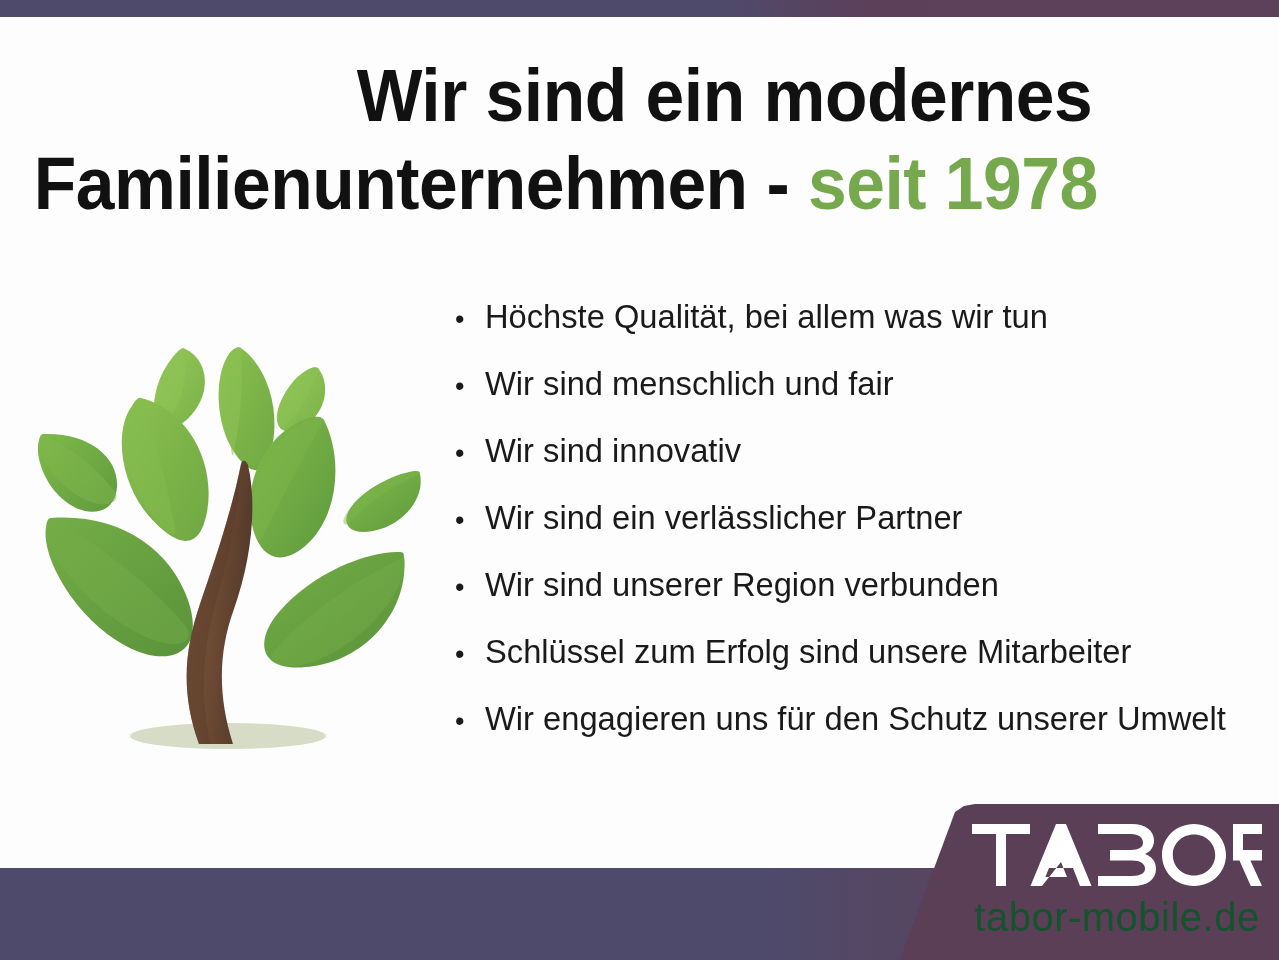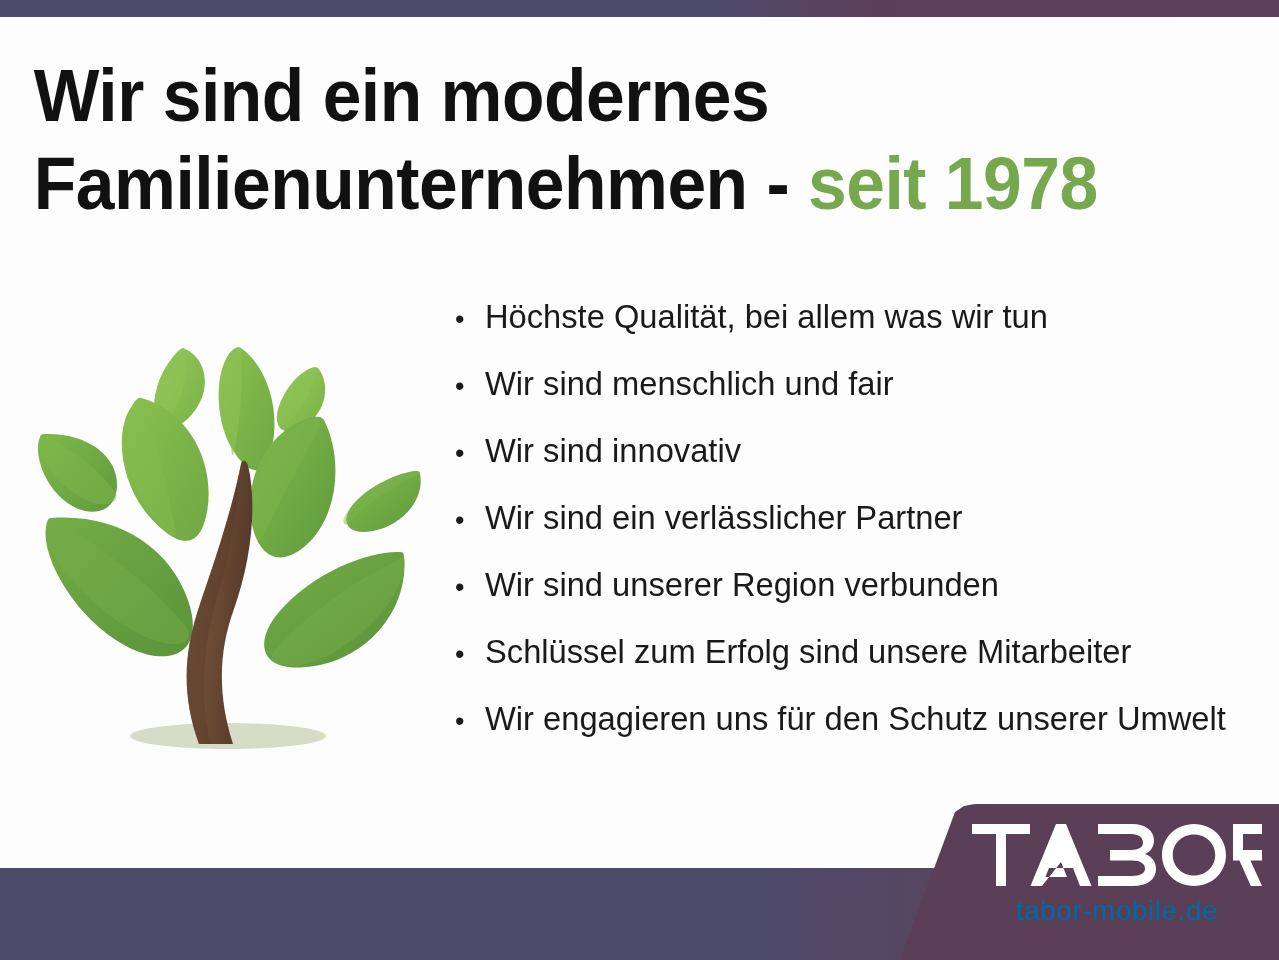--- a/index.html
+++ b/index.html
@@ -18,21 +18,21 @@
 
   
   .top-bar{
     position:absolute;left:0;top:0;width:1279px;height:17px;
     background:linear-gradient(90deg,#4e4a6b 0%,#4e4a6b 56%,#5c405a 68%,#5d4059 100%);
   }
 
   
   .title-block{
     position:absolute;left:0;top:52px;width:1126px;
-    text-align:left;
+    text-align:right;
   }
   .title-line{
     font-family:"Liberation Sans Narrow","Liberation Sans",sans-serif;
     font-weight:bold;
     font-size:74px;
     line-height:88px;
     letter-spacing:-0.5px;
     color:#111111;
     white-space:nowrap;
     transform:scaleX(0.94);
@@ -83,22 +83,22 @@
     background:#5a3f56;
     clip-path:polygon(17px 164px, 75px 8px, 84px 2px, 95px 0px, 399px 0px, 399px 164px);
   }
   .logo-wordmark{
     position:absolute;left:972px;top:824px;width:290px;height:62px;
   }
   .logo-wordmark svg{display:block;width:100%;height:100%;}
   .logo-url{
     position:absolute;left:972px;top:895px;width:290px;
     text-align:center;
-    color:#0369a1;
-    font-size:28px;
+    color:#14532d;
+    font-size:40px;
     letter-spacing:0.5px;
     font-family:"Liberation Sans",sans-serif;
     white-space:nowrap;
   }
 </style>
 </head>
 <body>
 
 <div class="slide">
 

